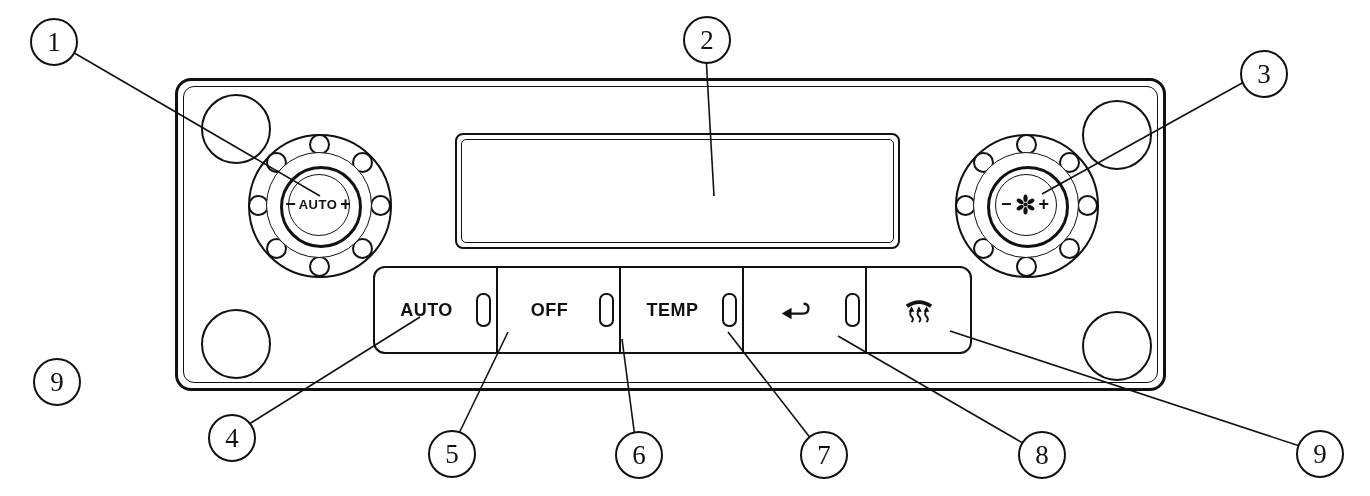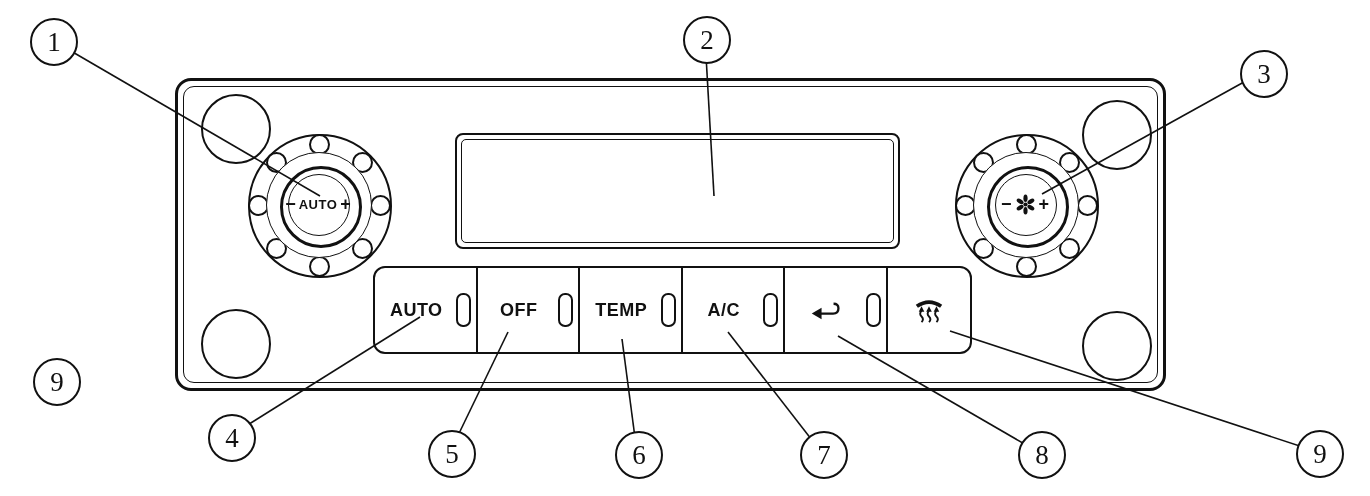--- a/index.html
+++ b/index.html
@@ -133,24 +133,20 @@
       </div>
       <div class="btn-cell divided has-led">
         <span class="btn-label">OFF</span>
         <div class="led"></div>
       </div>
       <div class="btn-cell divided has-led">
         <span class="btn-label">TEMP</span>
         <div class="led"></div>
       </div>
       <div class="btn-cell divided has-led">
-        <span class="btn-label">A/C</span>
-        <div class="led"></div>
-      </div>
-      <div class="btn-cell divided has-led">
         <svg width="32" height="22" viewBox="0 0 36 24">
           <path d="M11 16 H26 Q32 16 32 10 Q32 5 26.5 5" fill="none" stroke="#111" stroke-width="2.6"></path>
           <polygon points="2,16 13,9.5 13,22.5" fill="#111"></polygon>
         </svg>
         <div class="led"></div>
       </div>
       <div class="btn-cell">
         <svg width="34" height="28" viewBox="0 0 36 30">
           <path d="M5 11 Q18 2 31 11" fill="none" stroke="#111" stroke-width="4"></path>
           <g fill="none" stroke="#111" stroke-width="2">

